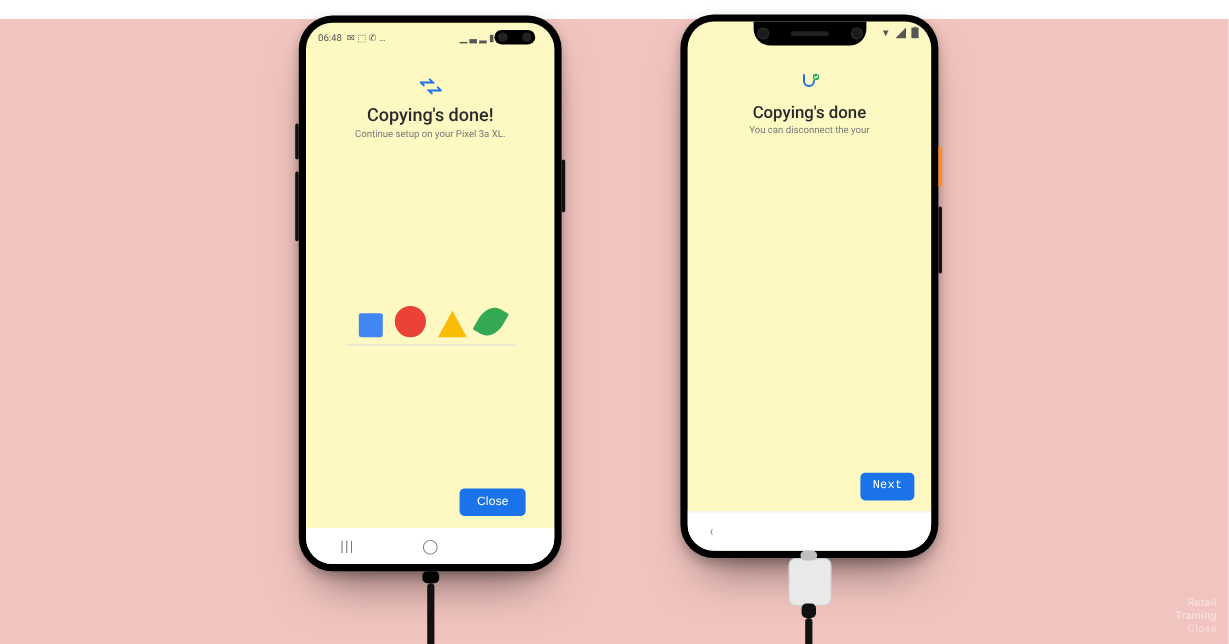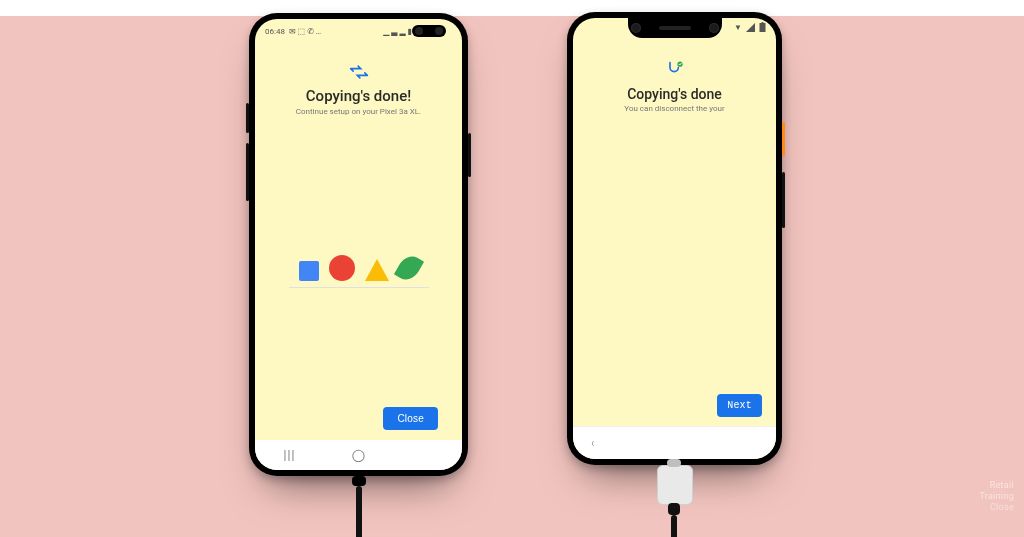--- a/index.html
+++ b/index.html
@@ -1,17 +1,17 @@
 <!DOCTYPE html>
 <html><head>
 <meta charset="utf-8">
 <style>
   html,body{margin:0;padding:0;width:1024px;height:537px;overflow:hidden;font-family:Roboto,"Segoe UI",Arial,sans-serif;}
   .stage{position:relative;width:1024px;height:537px;background:linear-gradient(180deg,#ffffff 0%,#ffffff 3%,#f2c4bf 3%,#f2c4bf 100%);}
-  .watermark{position:absolute;right:10px;bottom:24px;color:rgba(255,255,255,.55);font-size:9px;line-height:11px;text-align:right;letter-spacing:.3px;}
+  .watermark{position:absolute;right:10px;bottom:6px;color:rgba(255,255,255,.55);font-size:9px;line-height:11px;text-align:right;letter-spacing:.3px;}
 
   
   .phone{position:absolute;border-radius:28px;background:#000;box-shadow:0 24px 40px -18px rgba(0,0,0,.55),0 4px 10px rgba(0,0,0,.25);}
   .screen{position:absolute;background:#fef9c3;overflow:hidden;}
   .btn-side{position:absolute;background:#111;border-radius:2px;}
 
   .cable-black{position:absolute;width:6px;background:#111;border-radius:3px;}
   .plug{position:absolute;border-radius:4px;}
 
   .topbar{display:flex;justify-content:space-between;align-items:center;height:20px;padding:2px 10px 0;font-size:8px;color:#555;}

